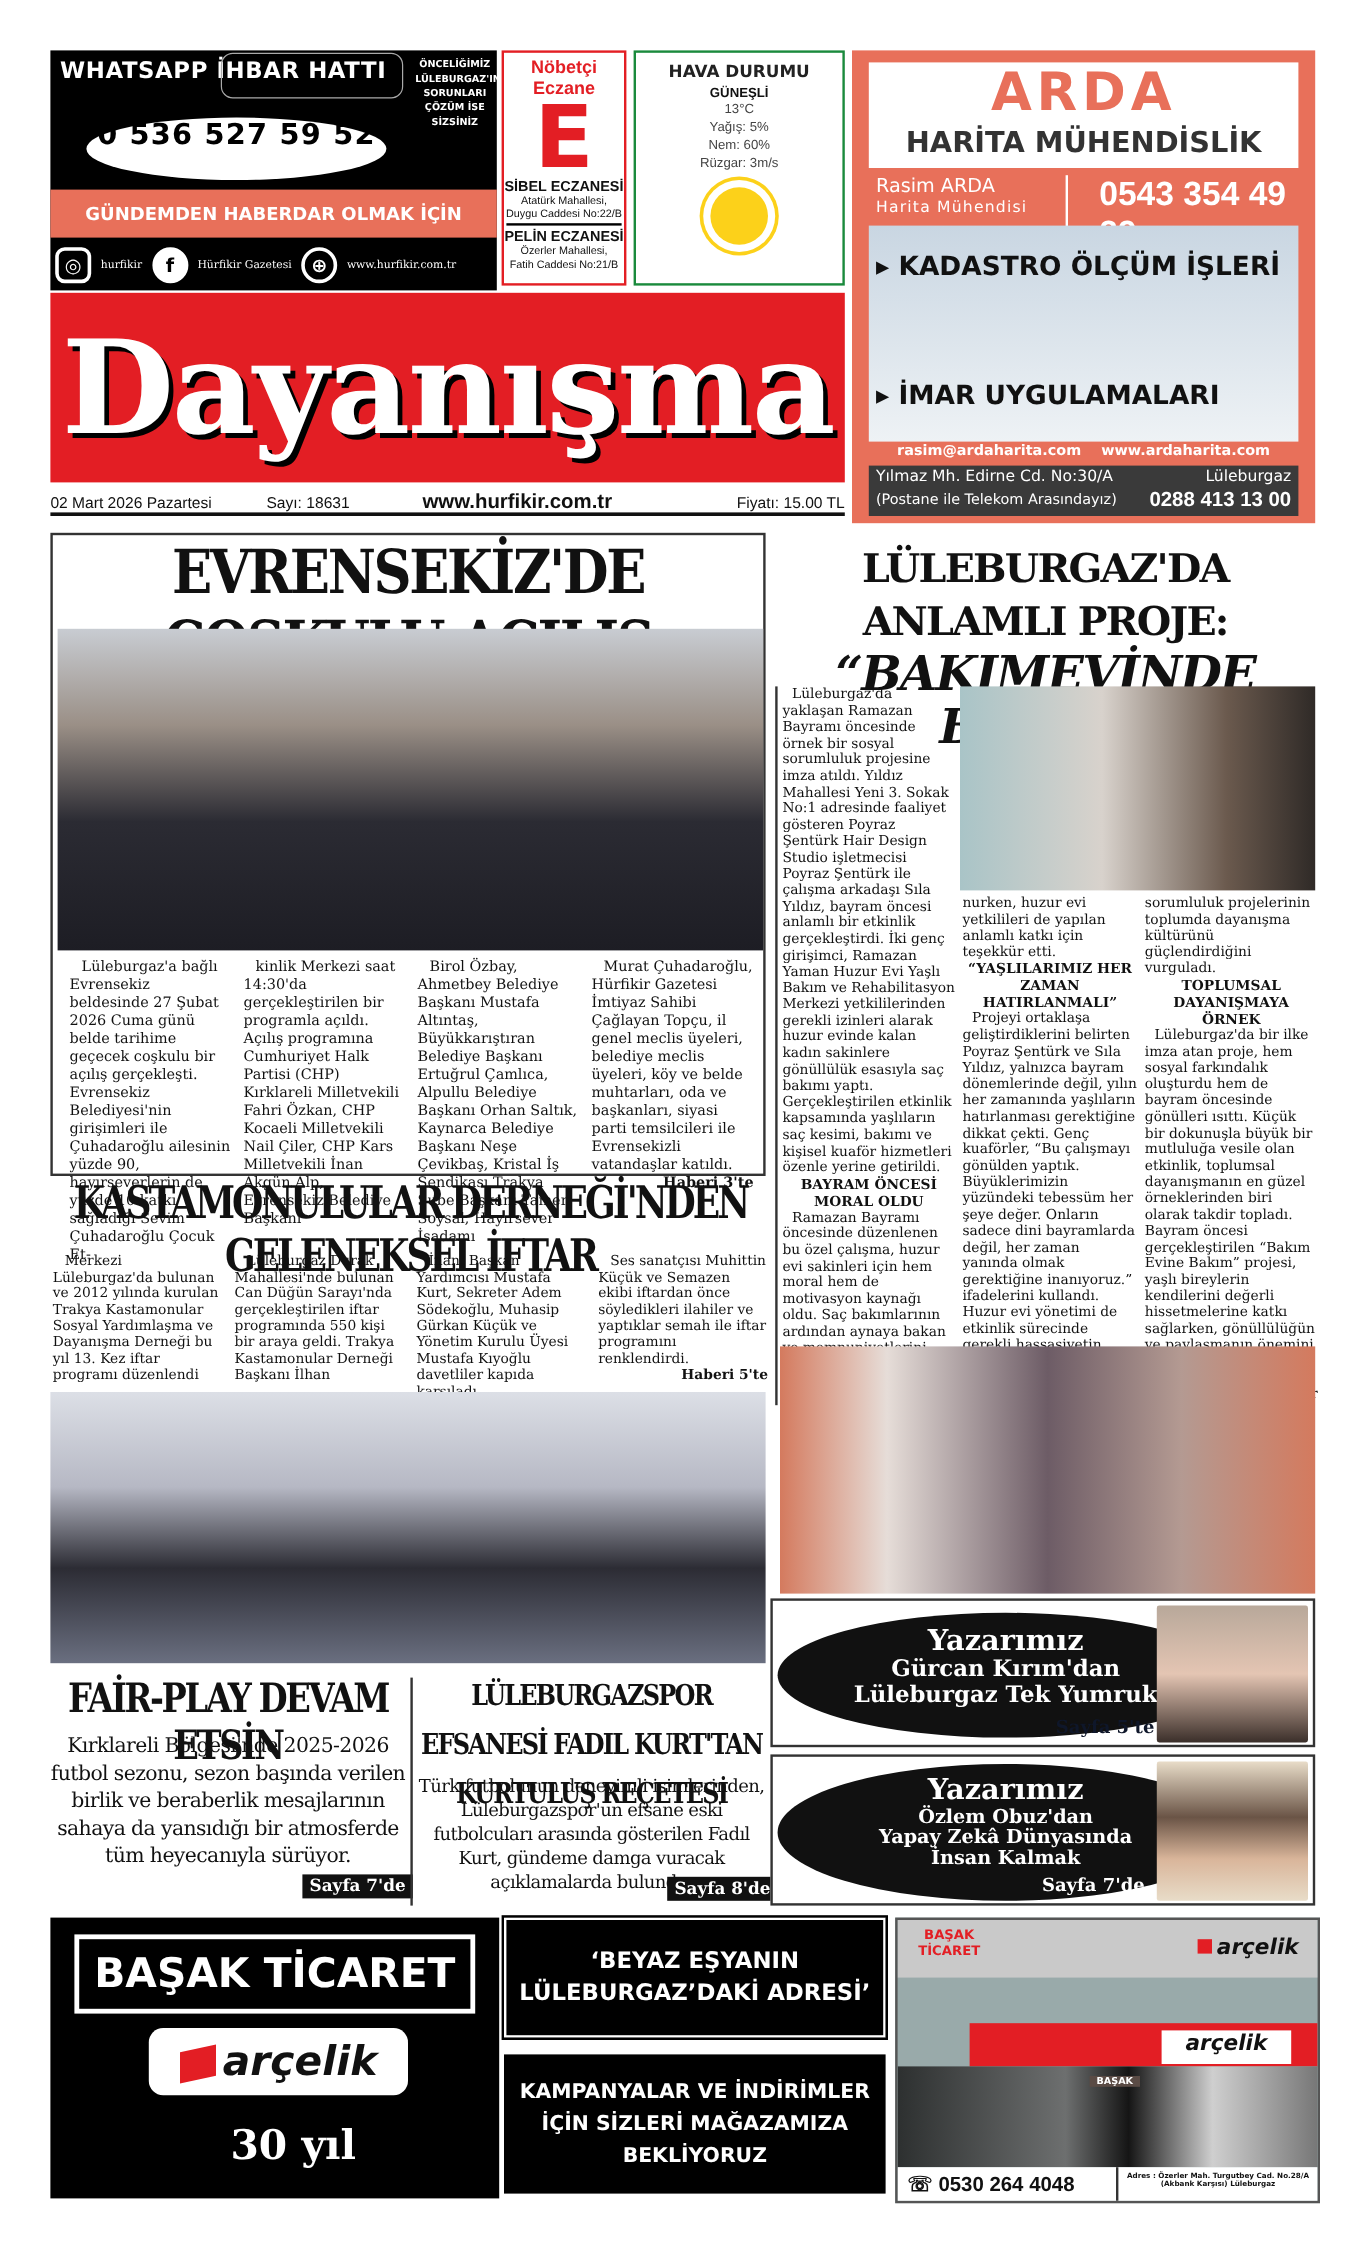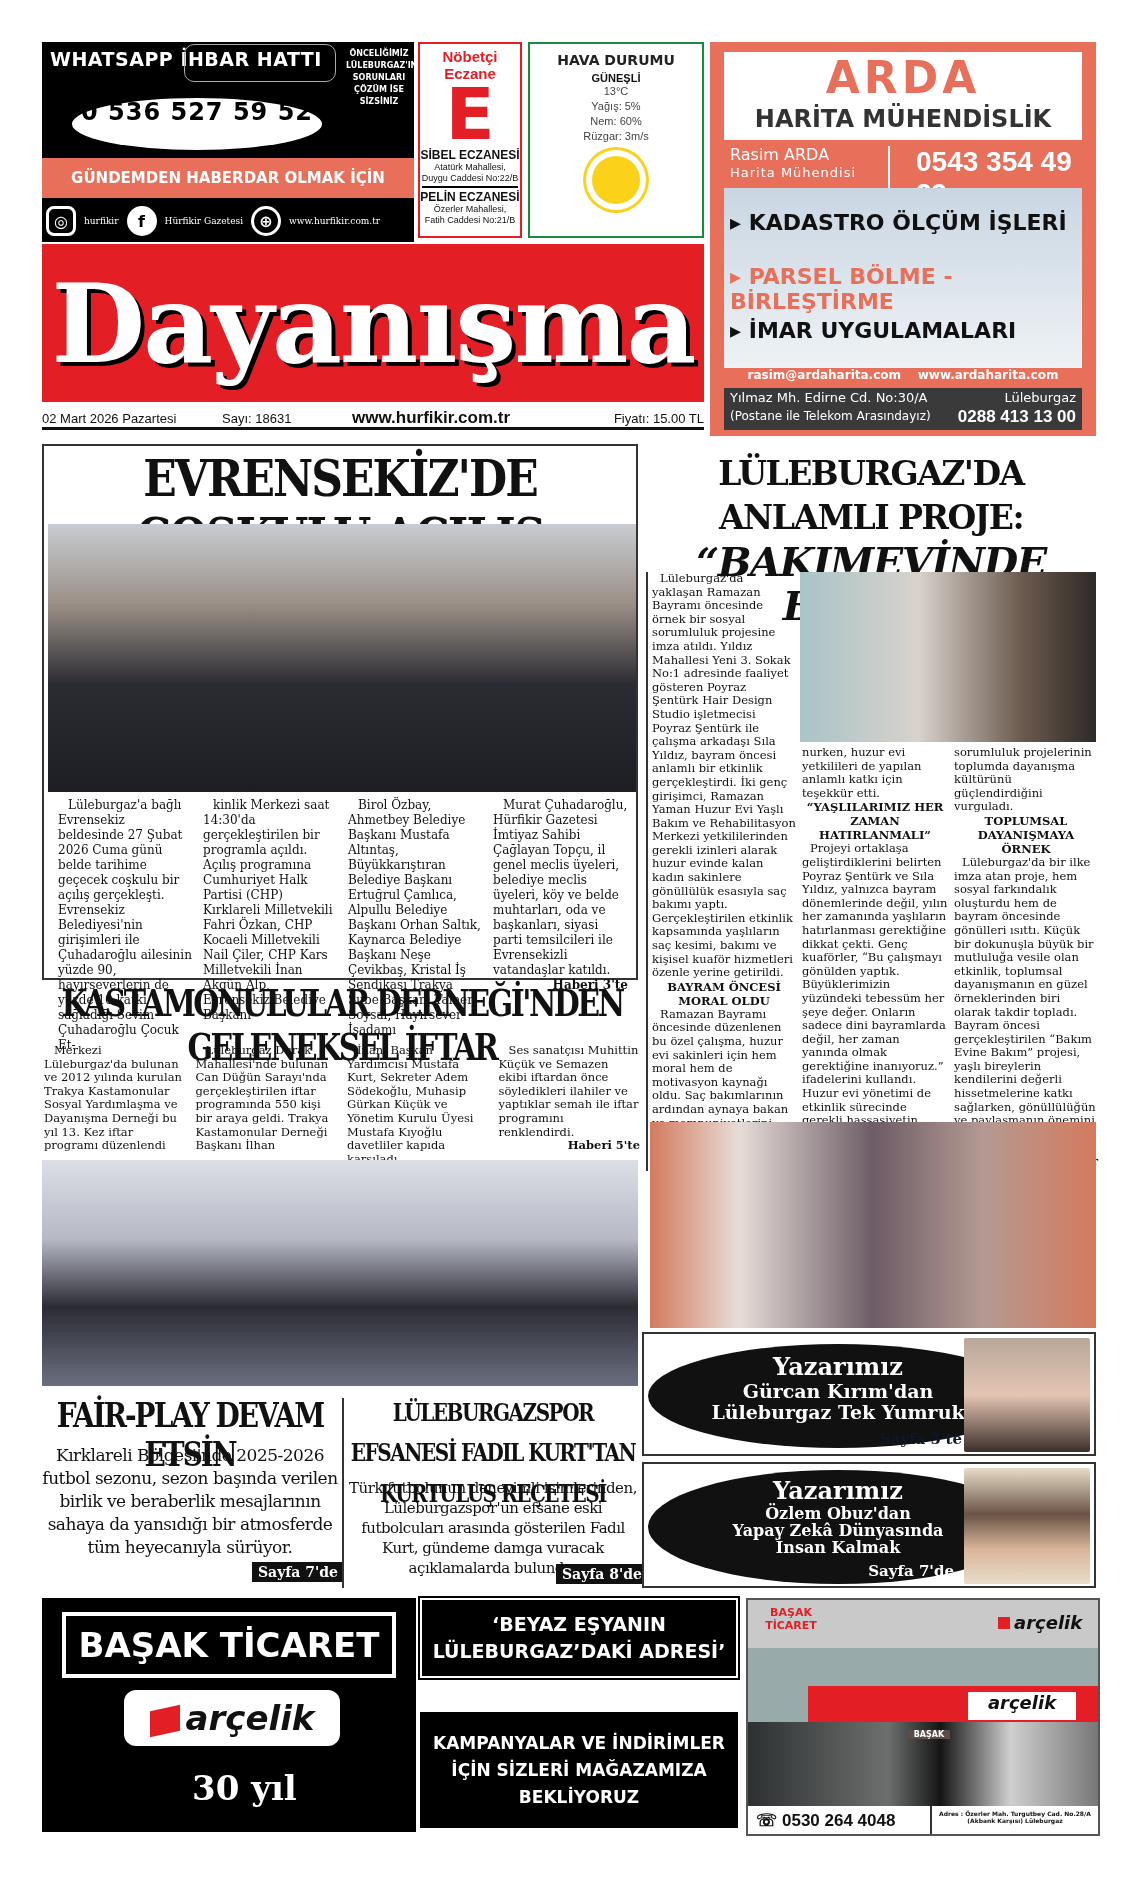--- a/index.html
+++ b/index.html
@@ -150,21 +150,20 @@
     <div class="logo">ARDA</div>
     <div class="sub">HARİTA MÜHENDİSLİK</div>
   </div>
   <div class="name">
     <div>Rasim ARDA</div>
     <small>Harita Mühendisi</small>
   </div>
   <div class="tel">0543 354 49 29</div>
   <div class="photo">
     <div class="svc" style="top:22px">▸ <span>KADASTRO ÖLÇÜM İŞLERİ</span></div>
-    <div class="svc red" style="top:76px">▸ <span>PARSEL BÖLME - BİRLEŞTİRME</span></div>
     <div class="svc" style="top:130px">▸ <span>İMAR UYGULAMALARI</span></div>
   </div>
   <div class="web">
     <span>rasim@ardaharita.com</span>&nbsp;&nbsp;&nbsp;
     <span>www.ardaharita.com</span>
   </div>
   <div class="addr">
     <div style="display:flex;justify-content:space-between">
         <span>Yılmaz Mh. Edirne Cd. No:30/A</span>
         <span>Lüleburgaz</span>
@@ -245,21 +244,21 @@
   </div>
   <div class="pg" style="top:98px;right:140px;color:#fff">Sayfa 7'de</div>
   <div class="face" style="height:116px;background:linear-gradient(180deg,#e8dcc8,#6a5446 40%,#d9b59a 70%,#e8dcc8)"></div>
 </div>
 
 <div id="basak" class="abs">
   <div class="nm">BAŞAK TİCARET</div>
   <div class="arc"><i></i><span>arçelik</span></div>
   <div class="yr">30 yıl</div>
 </div>
-<div class="blk" style="left:420px;top:1598px;width:318px;height:80px;border:2px solid #fff;outline:2px solid #000">‘BEYAZ EŞYANIN LÜLEBURGAZ’DAKİ ADRESİ’</div>
+<div class="blk" style="left:420px;top:1598px;width:318px;height:100px;border:2px solid #fff;outline:2px solid #000">‘BEYAZ EŞYANIN LÜLEBURGAZ’DAKİ ADRESİ’</div>
 <div class="blk" style="left:420px;top:1712px;width:318px;height:116px;font-size:17px;padding:0 6px">KAMPANYALAR VE İNDİRİMLER İÇİN SİZLERİ MAĞAZAMIZA BEKLİYORUZ</div>
 
 <div id="store" class="abs">
   <div class="abs" style="left:0;top:0;width:350px;height:48px;background:#c9c9c9"></div>
   <div class="abs" style="left:8px;top:6px;color:#e31e24;font:bold 11px 'DejaVu Sans',sans-serif;text-align:center;width:70px">BAŞAK TİCARET</div>
   <div class="abs" style="left:250px;top:12px;font:italic bold 18px 'DejaVu Sans',sans-serif"><span style="display:inline-block;width:12px;height:12px;background:#e31e24;margin-right:4px"></span><span>arçelik</span></div>
   <div class="abs" style="left:60px;top:86px;width:290px;height:36px;background:#e31e24"></div>
   <div class="abs" style="left:220px;top:92px;width:108px;height:28px;background:#fff;font:italic bold 18px 'DejaVu Sans',sans-serif;text-align:center">arçelik</div>
   <div class="abs" style="left:0;top:122px;width:350px;height:84px;background:linear-gradient(90deg,#2d3030,#6d6f6f 40%,#151515 55%,#cfcfcf 75%,#777)"></div>
   <div class="abs" style="left:160px;top:130px;width:42px;font:bold 8px 'DejaVu Sans',sans-serif;color:#fff;text-align:center;background:#5a4b45">BAŞAK</div>

